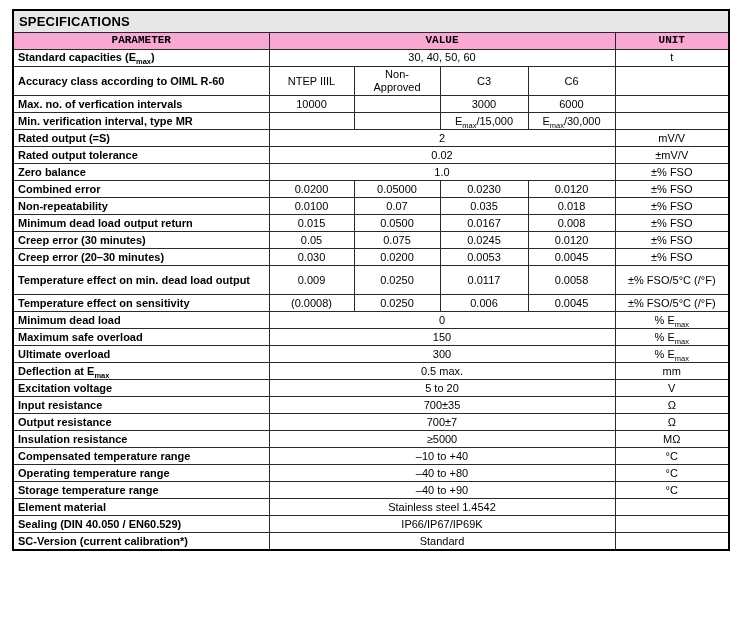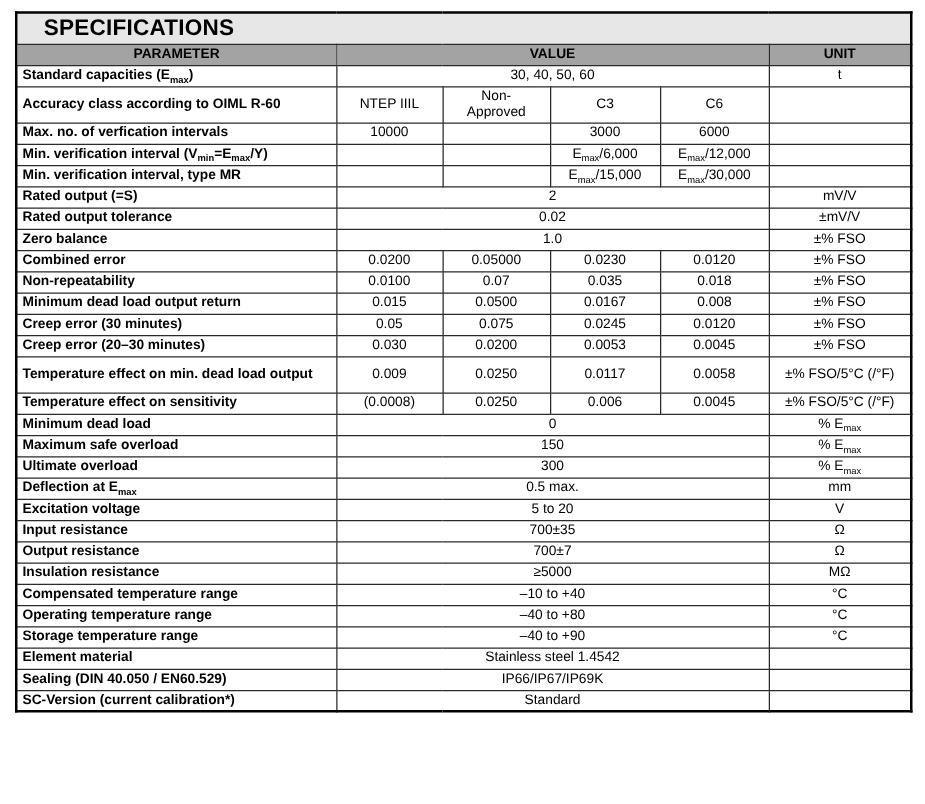--- a/index.html
+++ b/index.html
@@ -27,31 +27,32 @@
     border: 1px solid #2a2a2a;
     font-size: 11px;
     line-height: 1.2;
     padding: 1px 4px;
     overflow: hidden;
     vertical-align: middle;
   }
   tr.title-row th {
     background: #e7e7e7;
     text-align: left;
-    font-size: 18px;
+    font-size: 13px;
     font-weight: bold;
     height: 19px;
-    padding-left: 21px;
+    padding-left: 5px;
     letter-spacing: 0.2px;
   }
   tr.head-row th {
     text-align: center;
     font-weight: bold;
     height: 14px;
-    background: #a3a3a3;
+    background: #f9a8d4;
+    font-family: Liberation Mono, monospace;
   }
   td.param {
     font-weight: bold;
     text-align: left;
     padding-left: 5px;
   }
   td.val, td.unit {
     text-align: center;
     font-weight: normal;
     white-space: pre-line;
@@ -104,28 +105,20 @@
         </tr>
         <tr>
           <td class="param">Max. no. of verfication intervals</td>
           <td class="val">10000</td>
           <td class="val"></td>
           <td class="val">3000</td>
           <td class="val">6000</td>
           <td class="unit"></td>
         </tr>
         <tr>
-          <td class="param">Min. verification interval (V<sub>min</sub>=E<sub>max</sub>/Y)</td>
-          <td class="val"></td>
-          <td class="val"></td>
-          <td class="val">E<sub>max</sub>/6,000</td>
-          <td class="val">E<sub>max</sub>/12,000</td>
-          <td class="unit"></td>
-        </tr>
-        <tr>
           <td class="param">Min. verification interval, type MR</td>
           <td class="val"></td>
           <td class="val"></td>
           <td class="val">E<sub>max</sub>/15,000</td>
           <td class="val">E<sub>max</sub>/30,000</td>
           <td class="unit"></td>
         </tr>
         <tr>
           <td class="param">Rated output (=S)</td>
           <td class="val" colspan="4">2</td>

